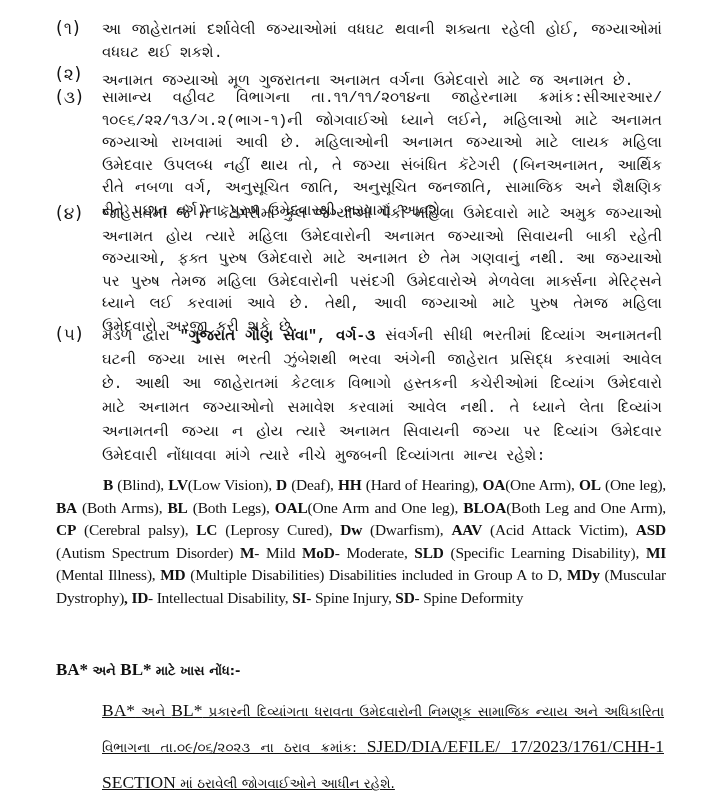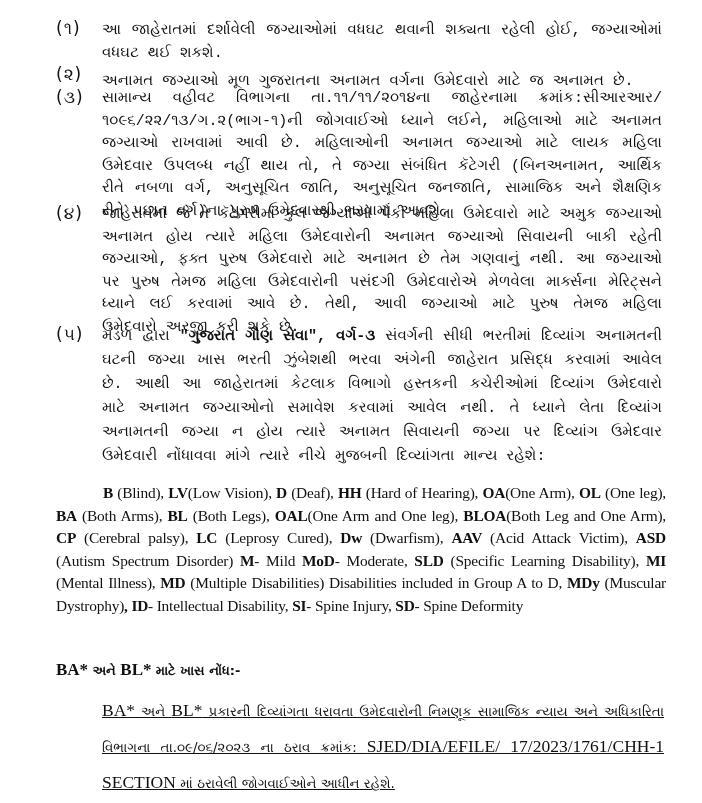--- a/index.html
+++ b/index.html
@@ -47,21 +47,20 @@
       position: absolute;
       left: 56px;
       top: 474px;
       width: 610px;
       font-family: "Liberation Serif", serif;
       font-size: 15.4px;
       line-height: 22.6px;
       text-align: justify;
       text-indent: 47px;
       letter-spacing: -0.2px;
-      margin-top: 8px;
     }
     .en-block b { font-weight: bold; }
     .note-title {
       position: absolute;
       left: 56px;
       top: 660px;
       font-family: "Liberation Serif", serif;
       font-size: 17px;
       font-weight: bold;
       text-align: center;

